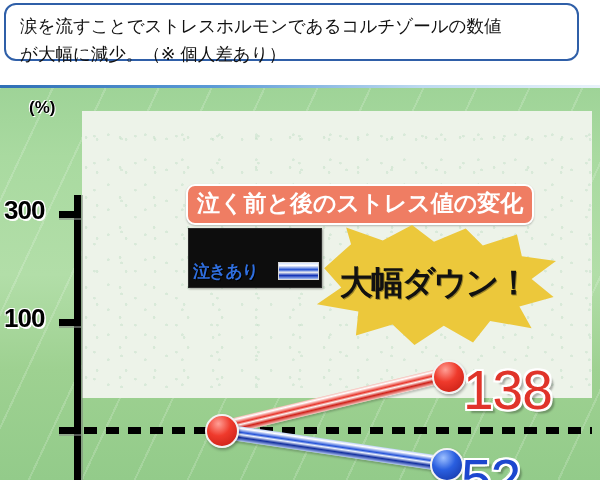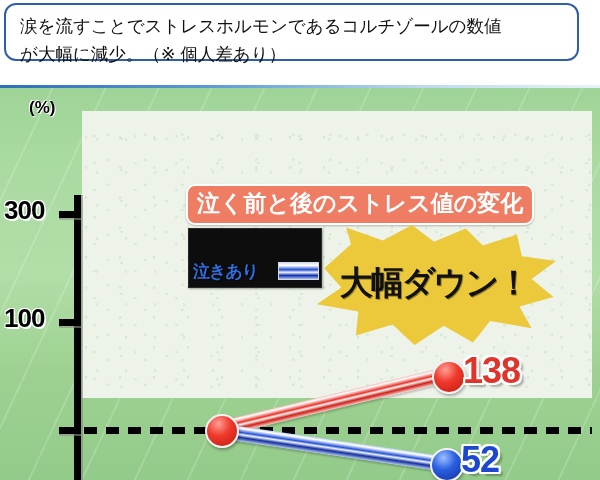--- a/index.html
+++ b/index.html
@@ -156,22 +156,23 @@
     background:radial-gradient(circle at 38% 26%,#ff9f96 0%,#ef3a2c 42%,#c21a10 100%);
   }
   .marker-blue{
     background:radial-gradient(circle at 38% 26%,#9dc0ff 0%,#2a5fe0 42%,#12309e 100%);
   }
   #marker-start{left:205px;top:329px;}
   #marker-red-end{left:432px;top:275px;}
   #marker-blue-end{left:430px;top:363px;}
 
   .value-label{
-    position:absolute;font-weight:bold;font-size:36px;letter-spacing:-1px;
+    position:absolute;font-weight:normal;font-size:55px;letter-spacing:-1px;
     white-space:nowrap;
+    margin-top:8px;
   }
   #value-red{
     left:463px;top:265px;color:#e0342a;
     text-shadow:
       2px 0 0 #fff,-2px 0 0 #fff,0 2px 0 #fff,0 -2px 0 #fff,
       2px 2px 0 #fff,-2px -2px 0 #fff,2px -2px 0 #fff,-2px 2px 0 #fff,
       4px 4px 2px rgba(0,0,0,.28);
   }
   #value-blue{
     left:461px;top:354px;color:#1c47cf;

